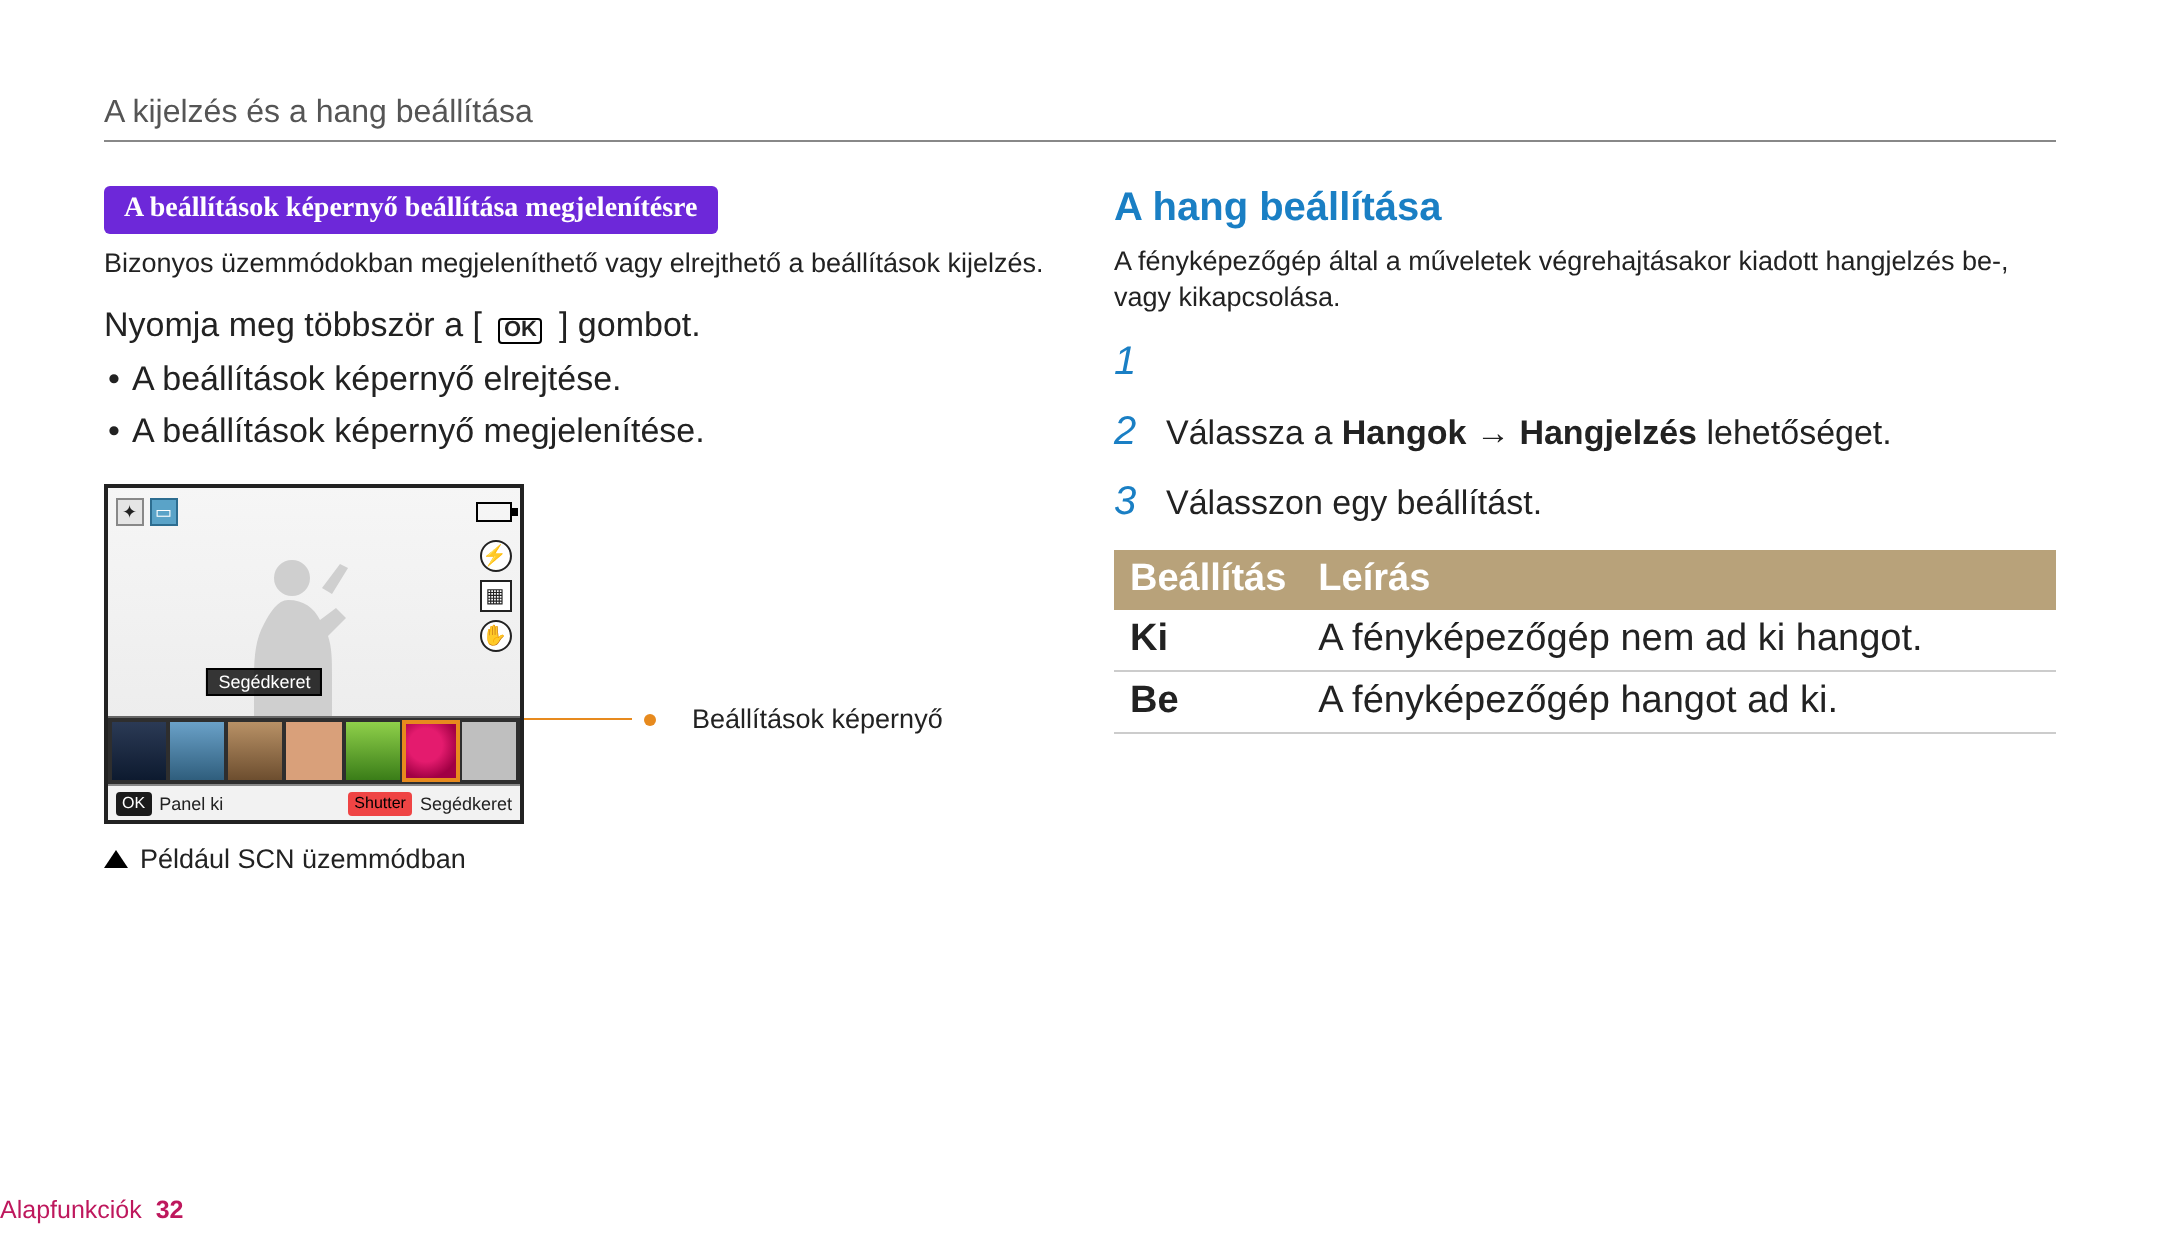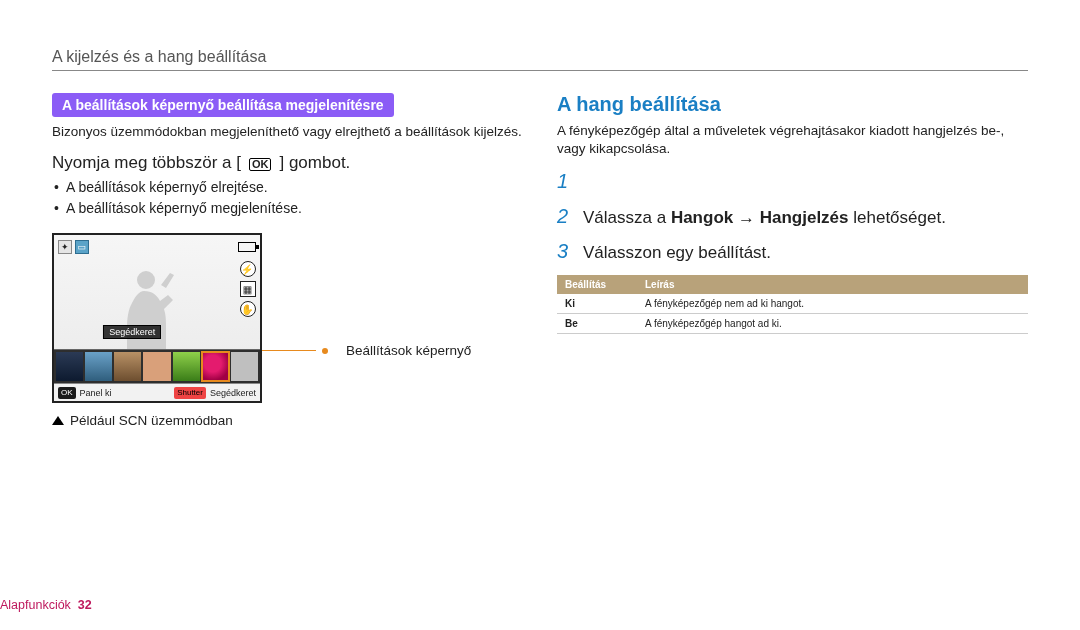--- a/index.html
+++ b/index.html
@@ -2,26 +2,26 @@
 <html><head>
 <meta charset="utf-8">
 <style>
   * { box-sizing: border-box; margin: 0; padding: 0; }
   html, body { width: 1080px; height: 630px; font-family: Arial, Helvetica, sans-serif; background: #fff; color: #222; }
   .page { position: relative; width: 1080px; height: 630px; padding: 48px 52px 16px 52px; }
   hr.rule { border: none; border-top: 1px solid #888; margin-top: 4px; }
   .header-title { font-size: 16px; color: #555; font-weight: 400; }
   .columns { display: flex; gap: 34px; margin-top: 22px; }
   .col { flex: 1; min-width: 0; }
-  .pill { display: inline-block; background: #8b5cf6; color: #fff; font-weight: 700; font-size: 14px; padding: 4px 10px; border-radius: 3px; }
+  .pill { display: inline-block; background: #6d28d9; color: #fff; font-weight: 700; font-size: 14px; padding: 4px 10px; border-radius: 3px; font-family: Liberation Serif, serif; }
   .body-text { font-size: 13.5px; line-height: 1.35; color: #222; margin-top: 6px; }
   .step-line { font-size: 17px; color: #222; margin-top: 12px; display: flex; align-items: baseline; gap: 8px; }
   .step-num { font-style: italic; font-size: 20px; color: #1a7fc4; font-weight: 400; width: 18px; flex: none; }
   ul.bullets { list-style: none; margin-top: 4px; }
-  ul.bullets li { font-size: 14px; line-height: 1.5; padding-left: 14px; position: relative; }
+  ul.bullets li { font-size: 17px; line-height: 1.5; padding-left: 14px; position: relative; }
   ul.bullets li::before { content: "•"; position: absolute; left: 2px; top: 0; }
   .h2-blue { color: #1a7fc4; font-size: 20px; font-weight: 700; margin-bottom: 6px; }
   .ok-glyph { display:inline-block; font-size:11px; font-weight:700; border:1.5px solid #000; padding:0 2px; border-radius:2px; line-height:1; vertical-align:1px; }
   .gear-glyph { display:inline-block; vertical-align:-1px; }
   .arrow { display:inline-block; }
 
   
   .lcd-wrap { margin-top: 14px; display:flex; align-items:flex-start; }
   .lcd { width: 210px; border: 2px solid #222; position: relative; background: linear-gradient(#f6f6f6, #e9e9e9); }
   .lcd-top { height: 24px; display:flex; align-items:center; padding: 0 4px 0 4px; gap:3px; }
@@ -51,21 +51,21 @@
   .lcd-foot { height:18px; display:flex; align-items:center; gap:4px; padding:0 4px; font-size:9px; background:#f2f2f2; border-top:1px solid #888; }
   .foot-key { background:#1b1b1b; color:#fff; padding:0 3px; border-radius:2px; font-size:8px; line-height:12px; }
   .foot-key.inv { background:#ef4444; color:#000;margin-left:44px; }
 
   .leader { display:flex; align-items:center; margin-left:-2px; margin-top: 110px; gap: 12px; }
   .leader-line { width:56px; height:0; border-top:1.5px solid #e78a1e; }
   .leader-dot { width:6px; height:6px; background:#e78a1e; border-radius:50%; margin-left:-6px; }
   .leader-text { font-size:13.5px; margin-left:6px; color:#222; }
   .caption { font-size:13.5px; margin-top:10px; display:flex; gap:6px; align-items:center; }
 
-  table.opts { border-collapse: collapse; margin-top: 12px; width: 100%; font-size: 10px; }
+  table.opts { border-collapse: collapse; margin-top: 12px; width: 100%; font-size: 19px; }
   table.opts th { background:#b8a27a; color:#fff; font-weight:700; text-align:left; padding:4px 8px; }
   table.opts th:first-child { width:80px; }
   table.opts td { padding:4px 8px; border-bottom:1px solid #ccc; }
   table.opts td:first-child { font-weight:700; }
 
   .footer { position:absolute; bottom:18px; left:0; width:100%; text-align:left; font-size:12.5px; color:#be185d; }
   .footer b { font-weight:700; }
 
   .tri-up { display:inline-block; width:0; height:0; border-left:6px solid transparent; border-right:6px solid transparent; border-bottom:9px solid #000; vertical-align:-1px; }
 </style>

